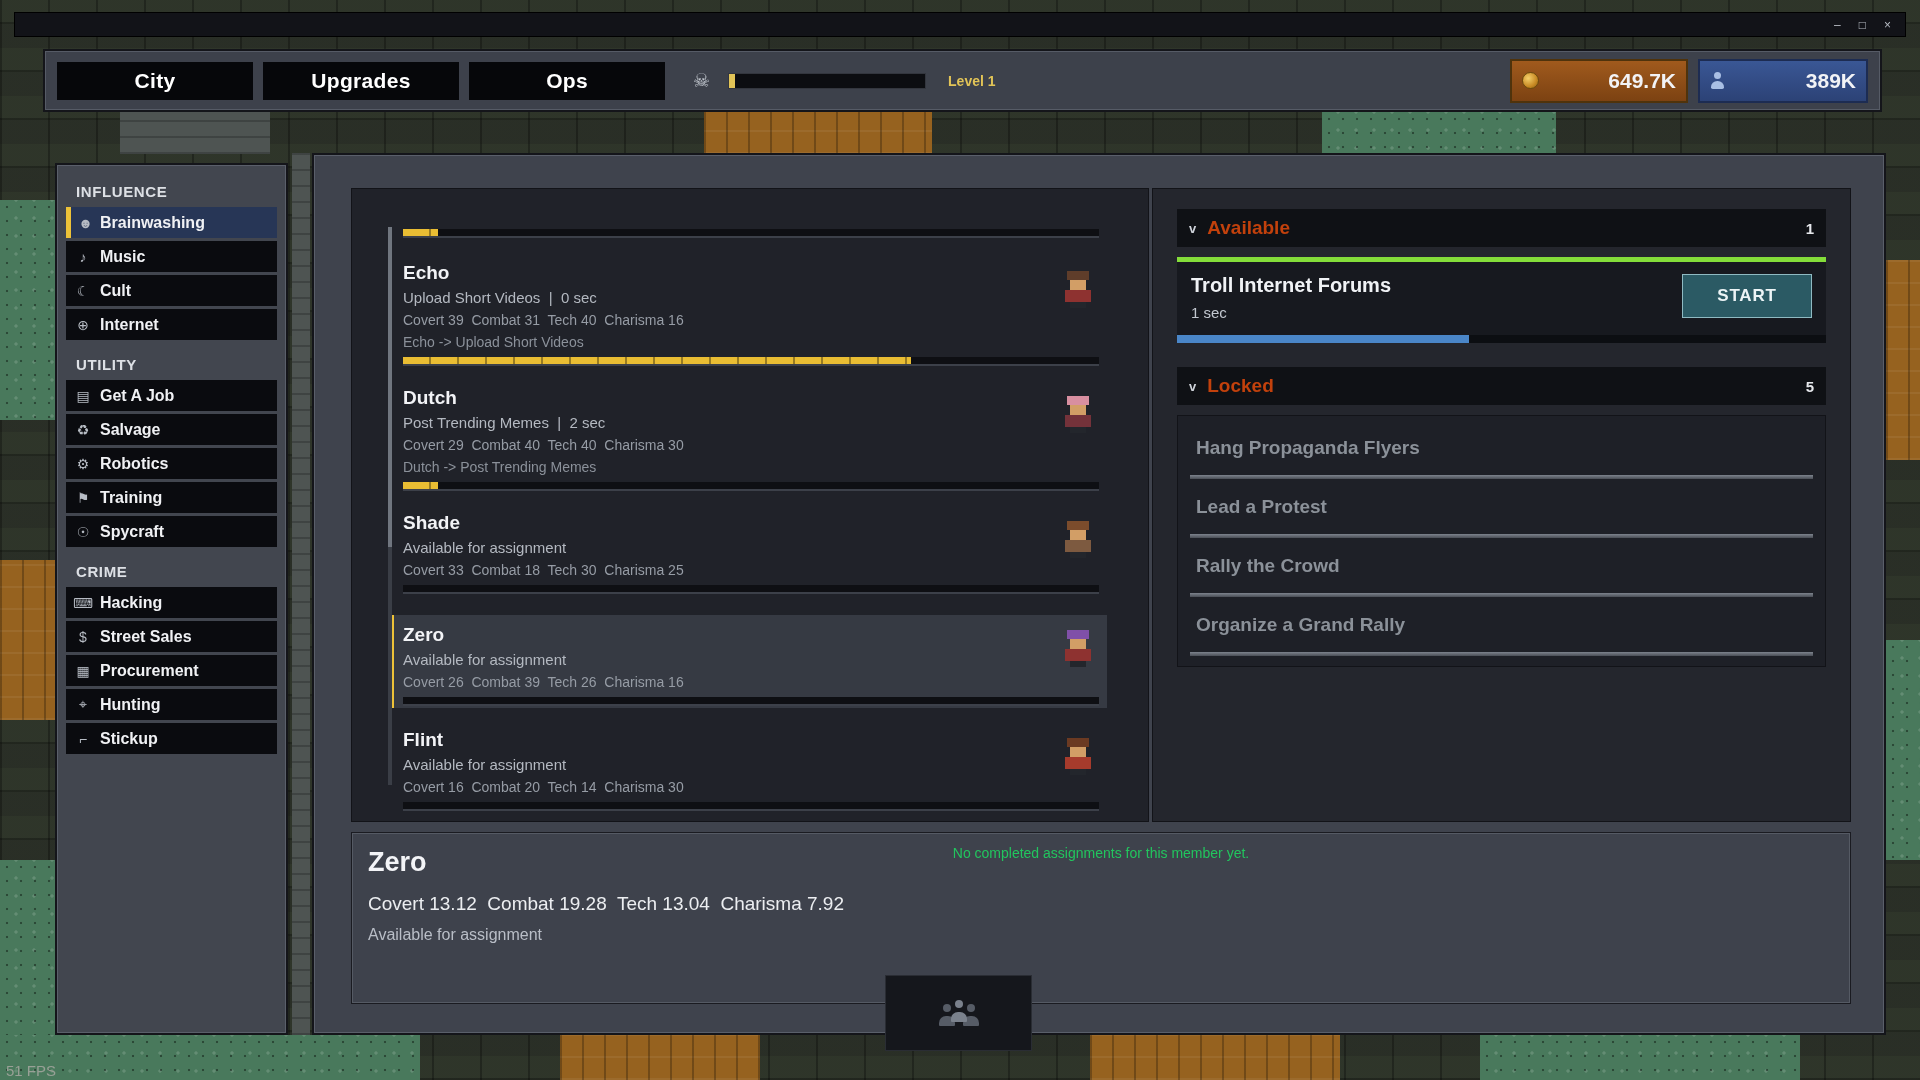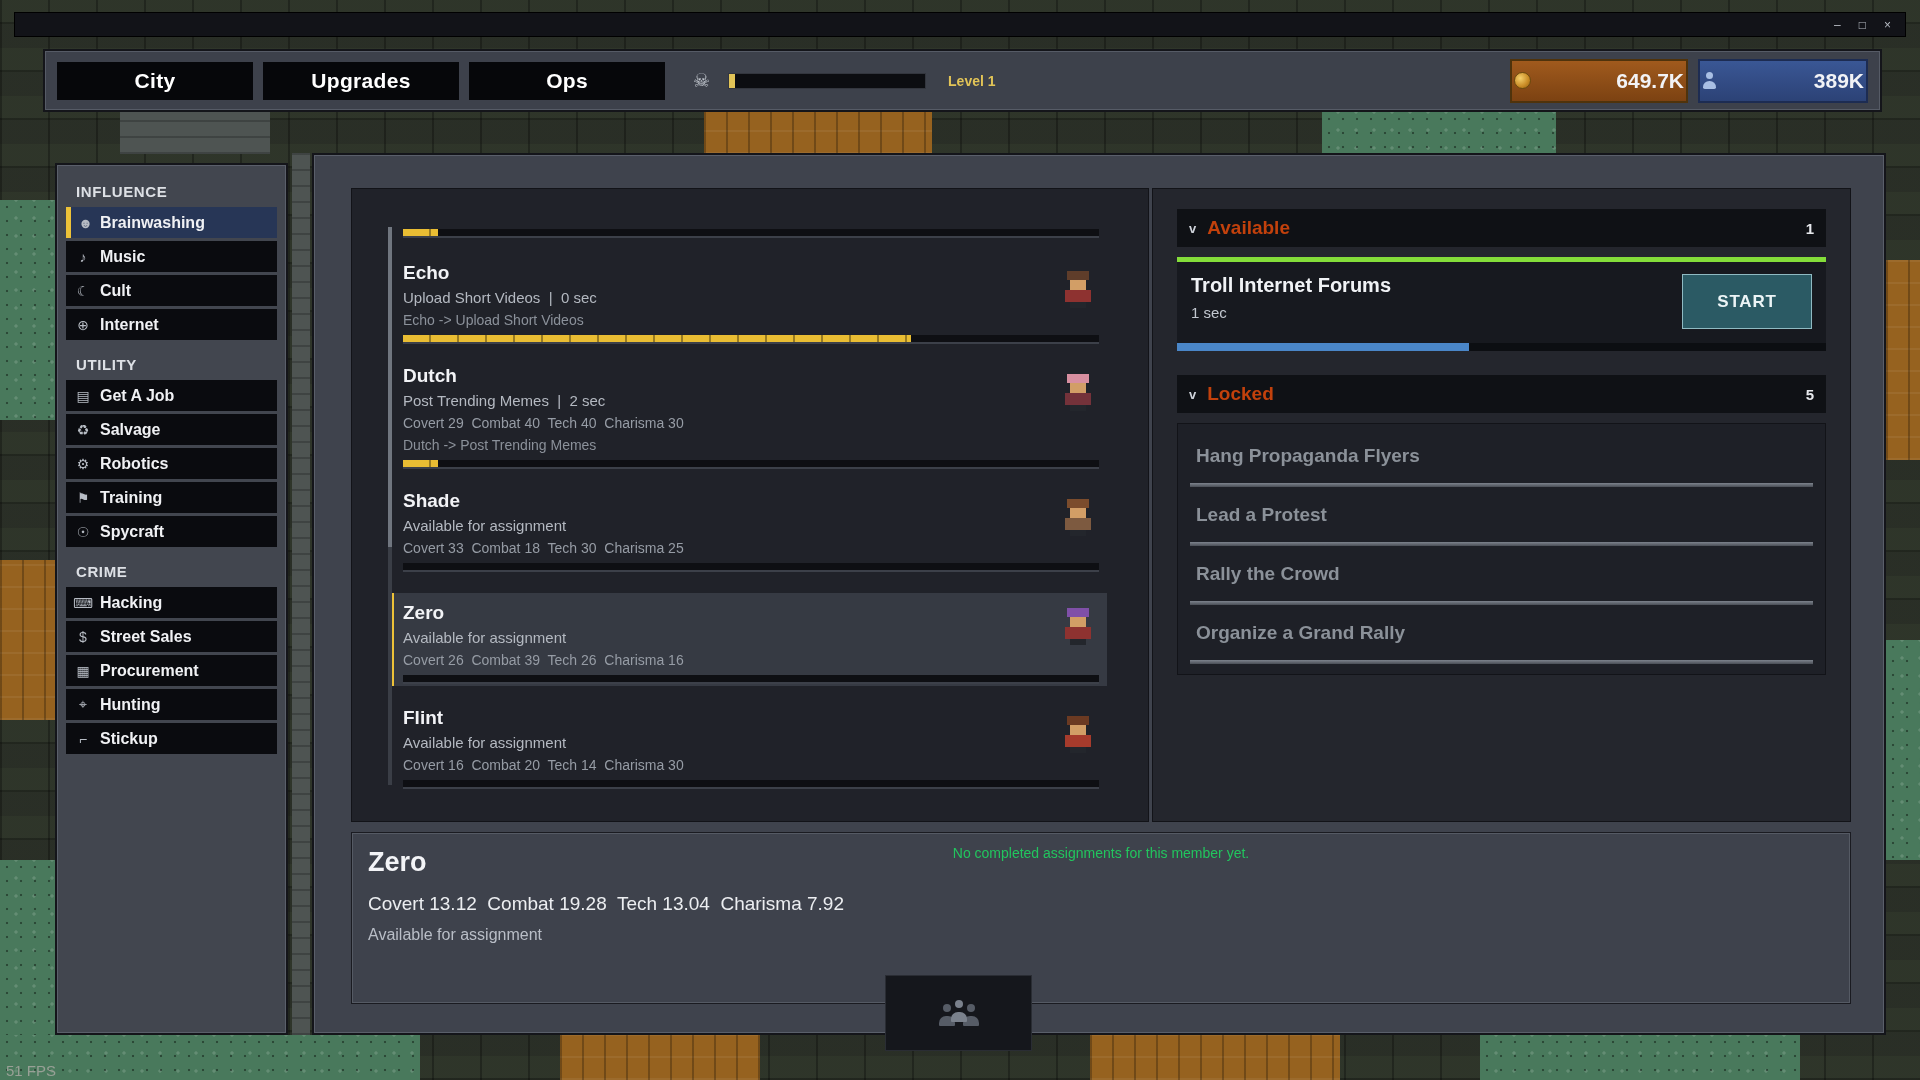--- a/index.html
+++ b/index.html
@@ -31,21 +31,21 @@
 
   
   .navbar{position:absolute;left:43px;top:49px;width:1839px;height:63px;background:#3d414b;border:2px solid #14151a;
     box-shadow:inset 0 0 0 1px #565b66;z-index:2;display:flex;align-items:center;padding:0 12px;gap:10px}
   .tab{width:196px;height:38px;background:#06070a;color:#fff;font-weight:bold;font-size:21px;
     display:flex;align-items:center;justify-content:center;letter-spacing:.3px;cursor:pointer}
   .skull{font-size:19px;color:#c2c7cf;margin-left:18px}
   .xp-track{width:198px;height:16px;background:#0c0d11;border:1px solid #33363e;margin-left:8px}
   .xp-fill{height:100%;background:#e2c457}
   .level-label{color:#e2c457;font-size:14px;font-weight:bold;margin-left:12px}
-  .res{height:44px;display:flex;align-items:center;padding:0 2px;gap:10px}
+  .res{height:44px;display:flex;align-items:center;padding:0 10px;gap:10px}
   .res.money{margin-left:auto;width:178px;background:linear-gradient(#a05a1d,#7c4212);border:2px solid #4f330c}
   .res.pop{width:170px;background:linear-gradient(#3a5795,#2c4276);border:2px solid #1d2c52}
   .res .val{flex:1;text-align:right;color:#f2f3f6;font-weight:bold;font-size:21px}
   .coin{width:17px;height:17px;border-radius:50%;background:radial-gradient(circle at 35% 35%,#f4cf6a,#c88a24 60%,#8a5c12);border:1px solid #6b4a0e}
   .person{position:relative;width:15px;height:17px}
   .person::before{content:"";position:absolute;top:0;left:4px;width:7px;height:7px;border-radius:50%;background:#a9bfe4}
   .person::after{content:"";position:absolute;bottom:0;left:1px;width:13px;height:8px;border-radius:7px 7px 2px 2px;background:#a9bfe4}
 
   
   .sidebar{position:absolute;left:55px;top:163px;width:233px;height:872px;background:#42464f;border:2px solid #14151a;
@@ -98,21 +98,21 @@
     padding:20px 24px}
   .sec-header{height:38px;background:#0f1115;display:flex;align-items:center;padding:0 12px;cursor:pointer}
   .sec-header .chev{color:#cfd3da;font-size:13px;font-weight:bold;margin-right:11px}
   .sec-header .sec-title{color:#c2410c;font-weight:bold;font-size:19px}
   .sec-header .sec-count{margin-left:auto;color:#e6e8ec;font-size:15px;font-weight:bold}
   .avail-green{height:5px;background:#84dd3a;margin-top:10px}
   .avail-card{background:#17191f}
   .avail-body{display:flex;padding:12px 14px 14px 14px}
   .avail-title{color:#f0f2f5;font-weight:bold;font-size:20px}
   .avail-dur{color:#c3c8d0;font-size:15px;margin-top:7px}
-  .start-btn{margin-left:auto;width:130px;height:55px;background:#2b5a64;border:1px solid #8fbac2;color:#ecf4f6;
+  .start-btn{margin-left:auto;width:130px;height:44px;background:#2b5a64;border:1px solid #8fbac2;color:#ecf4f6;
     font-weight:bold;font-size:17px;letter-spacing:.8px;font-family:inherit;cursor:pointer}
   .avail-blue-track{height:8px;background:#0c0e12}
   .avail-blue-fill{height:100%;background:#4a86c8}
   .locked-header{margin-top:24px}
   .locked-list{background:#1e2027;border:1px solid #121318;margin-top:10px;padding:4px 12px 10px 12px}
   .locked-item{padding-top:17px;cursor:pointer}
   .lk-label{color:#8b9199;font-weight:bold;font-size:19px;padding-left:6px;display:block}
   .lk-sep{height:4px;margin-top:16px;background:linear-gradient(#7d838d,#4a4e56)}
 
   
@@ -246,20 +246,21 @@
 
   <div class="list-panel">
 
     <div class="m-bar" style="margin-top:0">
       <div class="m-fill" style="width: 5%;"></div>
     </div>
 
     <div class="member-card first">
       <div class="m-name">Echo</div>
       <div class="m-status">Upload Short Videos  |  0 sec</div>
+      <div class="m-stats">Covert 39  Combat 31  Tech 40  Charisma 16</div>
       <div class="m-assign">Echo -&gt; Upload Short Videos</div>
       <div class="avatar av-0">
         <div class="av-hair"></div>
           <div class="av-face"></div>
           <div class="av-torso"></div>
           <div class="av-legs"></div>
       </div>
       <div class="m-bar">
         <div class="m-fill" style="width: 73%;"></div>
       </div>

